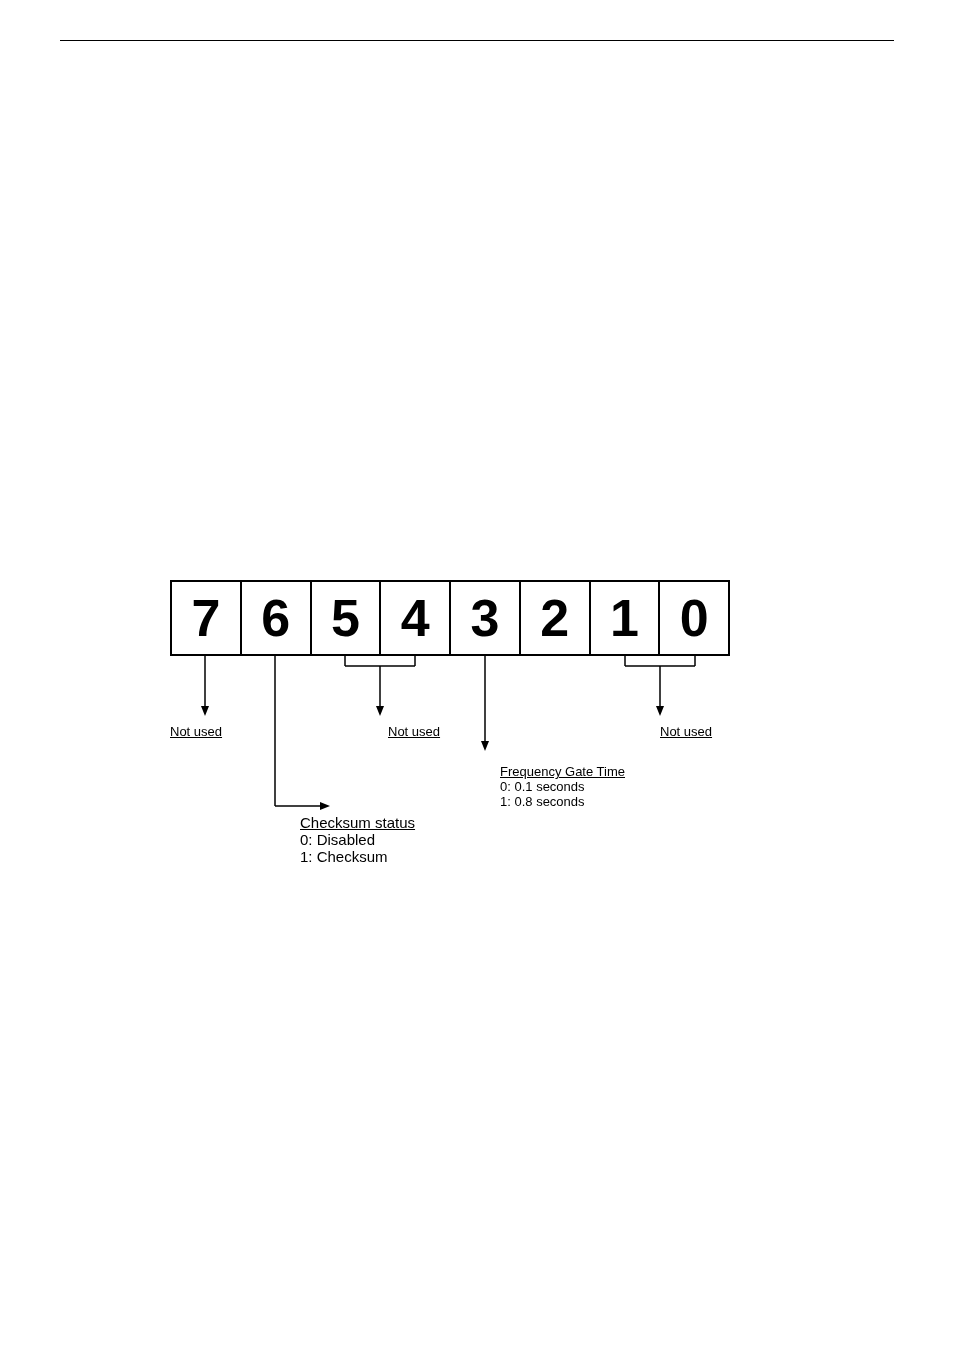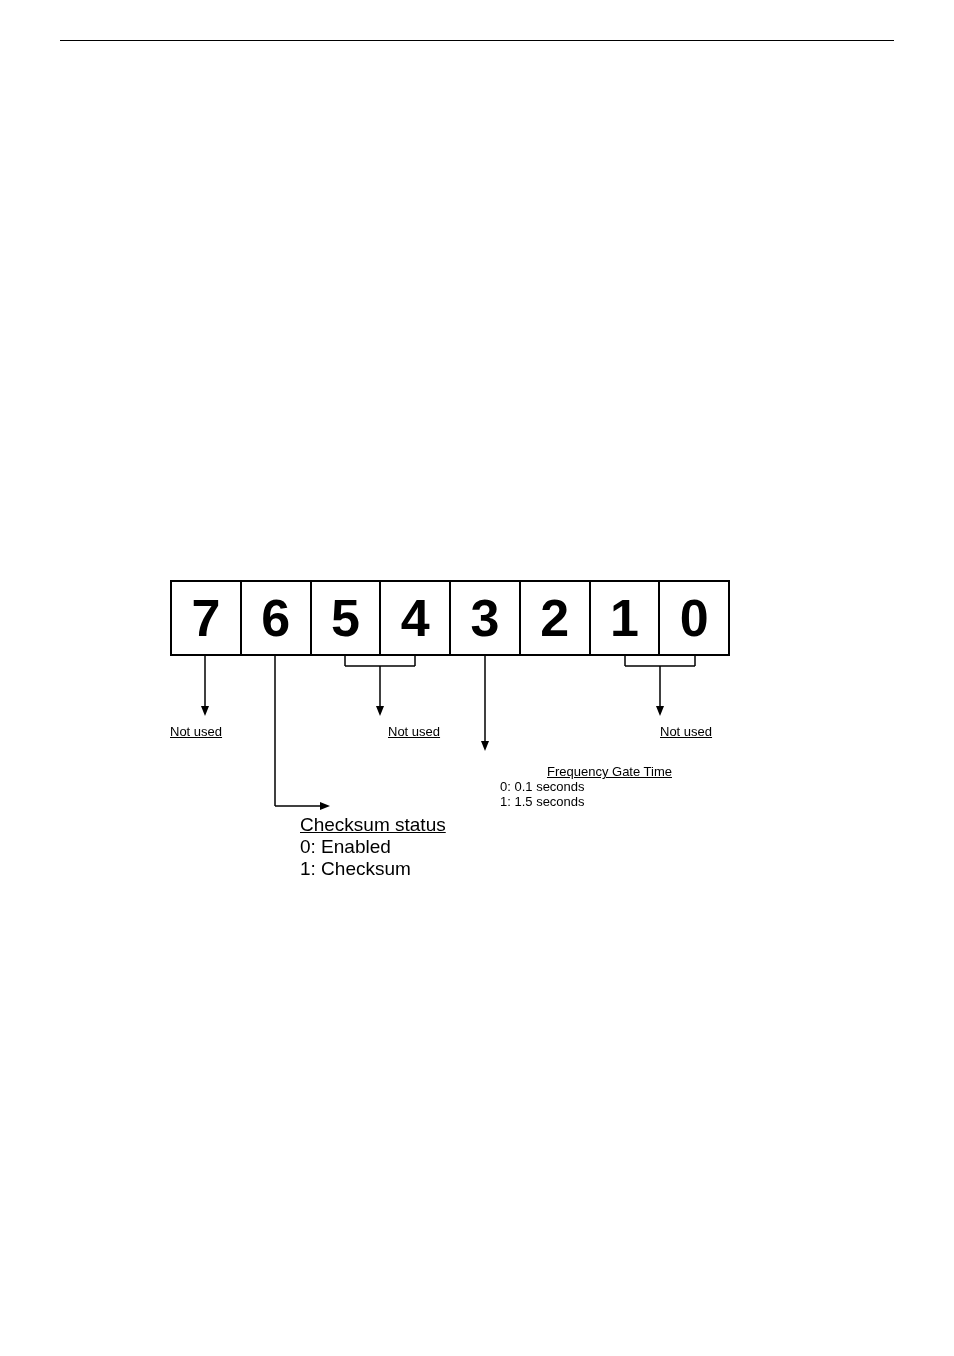--- a/index.html
+++ b/index.html
@@ -105,28 +105,27 @@
     .label-freq-gate {
       position: absolute;
       top: 108px;
       left: 330px;
       font-size: 13px;
     }
 
     .label-freq-gate-title {
       text-decoration: underline;
       font-weight: normal;
-      margin-left: 47px;
     }
 
     .label-checksum {
       position: absolute;
       top: 158px;
       left: 130px;
-      font-size: 19px;
+      font-size: 15px;
     }
 
     .label-checksum-title {
       text-decoration: underline;
     }
   </style>
 </head>
 <body>
 
 <div class="page-container">
@@ -178,24 +177,24 @@
 
       <div class="label-not-used-1">Not used</div>
 
       <div class="label-not-used-2">Not used</div>
 
       <div class="label-not-used-3">Not used</div>
 
       <div class="label-freq-gate">
         <div class="label-freq-gate-title">Frequency Gate Time</div>
         <div>0:  0.1 seconds</div>
-        <div>1:  1.5 seconds</div>
+        <div>1:  0.8 seconds</div>
       </div>
 
       <div class="label-checksum">
         <div class="label-checksum-title">Checksum status</div>
-        <div>0: Enabled</div>
+        <div>0: Disabled</div>
         <div>1: Checksum</div>
       </div>
 
     </div>
   </div>
 </div>
 
 </body></html>

